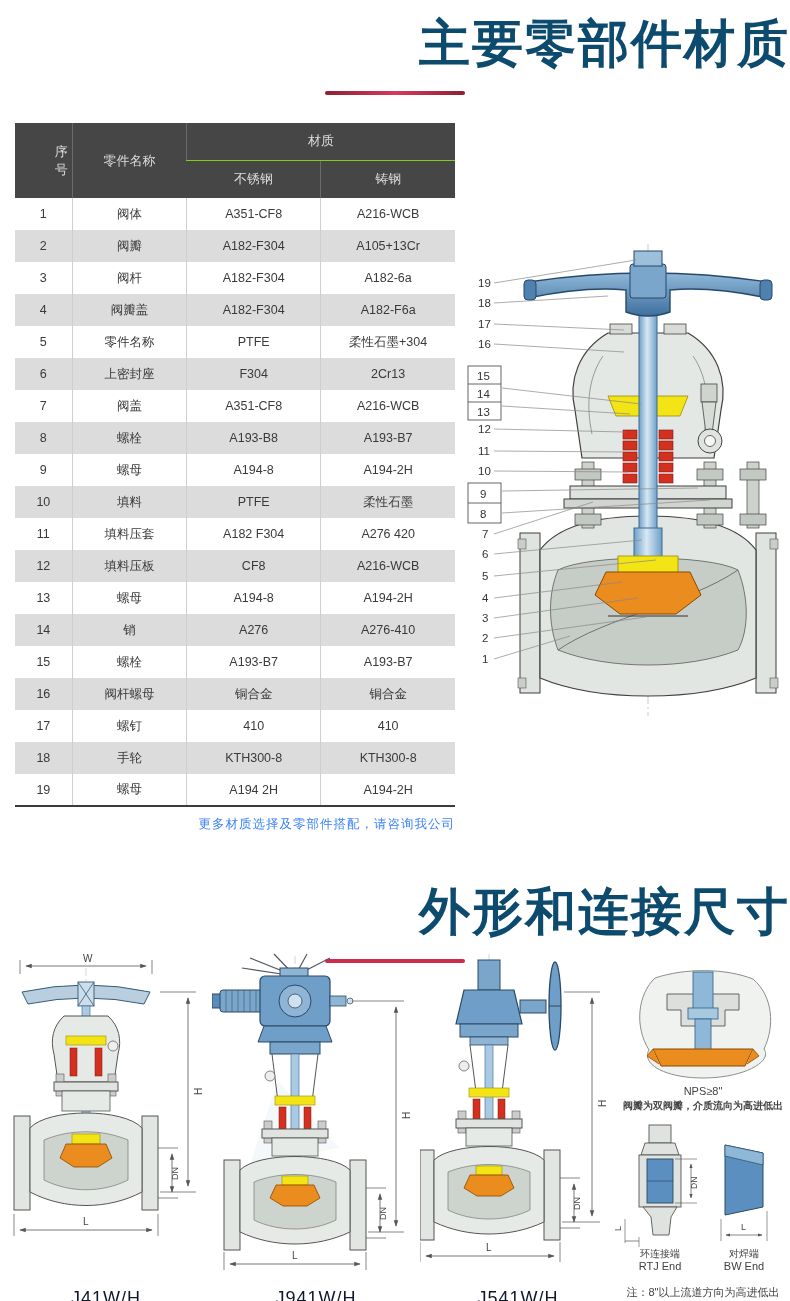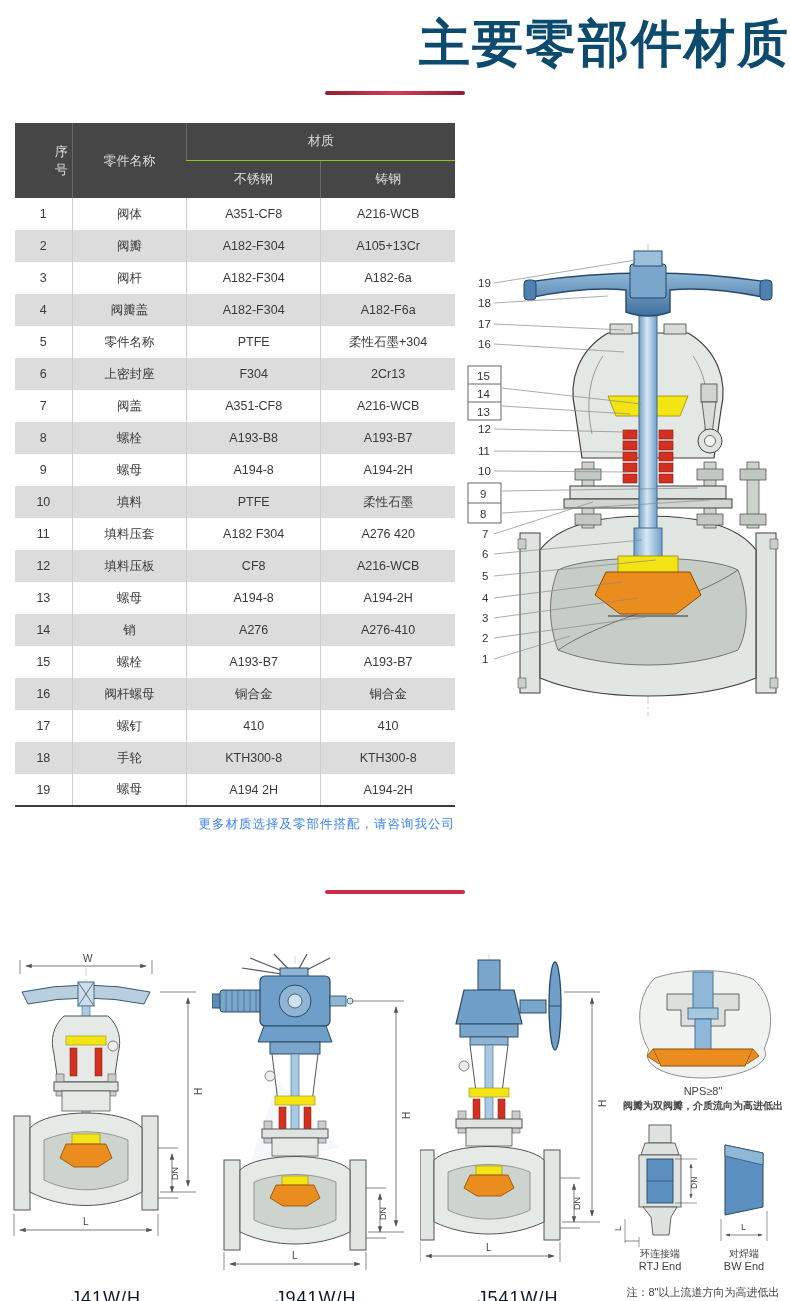--- a/index.html
+++ b/index.html
@@ -312,20 +312,21 @@
     <text x="24" y="342">5</text>
     <text x="24" y="364">4</text>
     <text x="24" y="384">3</text>
     <text x="24" y="404">2</text>
     <text x="24" y="425">1</text>
   </g>
 </svg>
 </div>
 
 <div class="sec2-title">
+  <div class="sec-title">外形和连接尺寸</div>
   <div class="accent-line" style="background:#cf2b4a;"></div>
 </div>
 
 <div class="drawings-row">
 
   <div class="draw-col d1">
     <svg width="212" height="322" viewBox="0 0 212 322">
       <defs>
         <marker id="ar1" viewBox="0 0 10 10" refX="9" refY="5" markerWidth="8" markerHeight="8" orient="auto-start-reverse">
           <path d="M0,1.5 L10,5 L0,8.5 z" fill="#555"></path>

